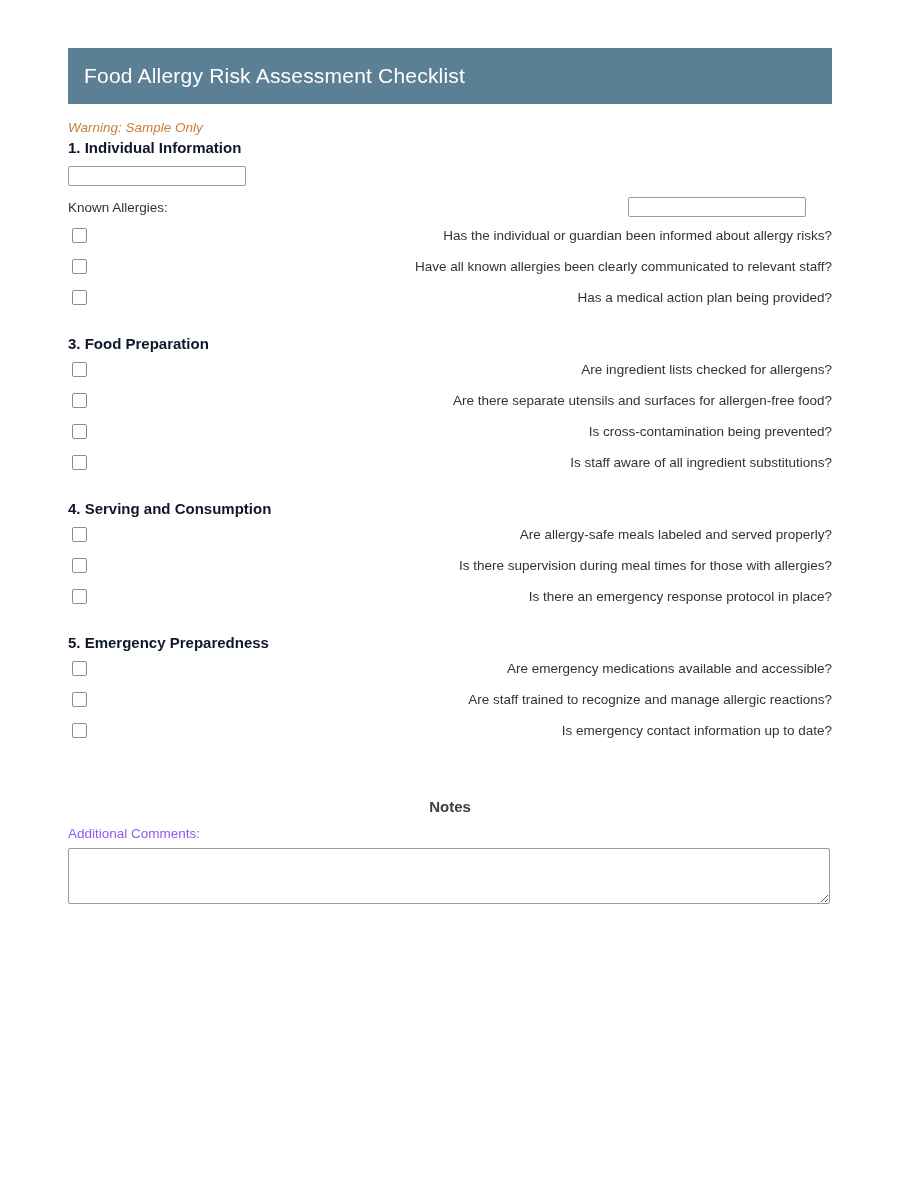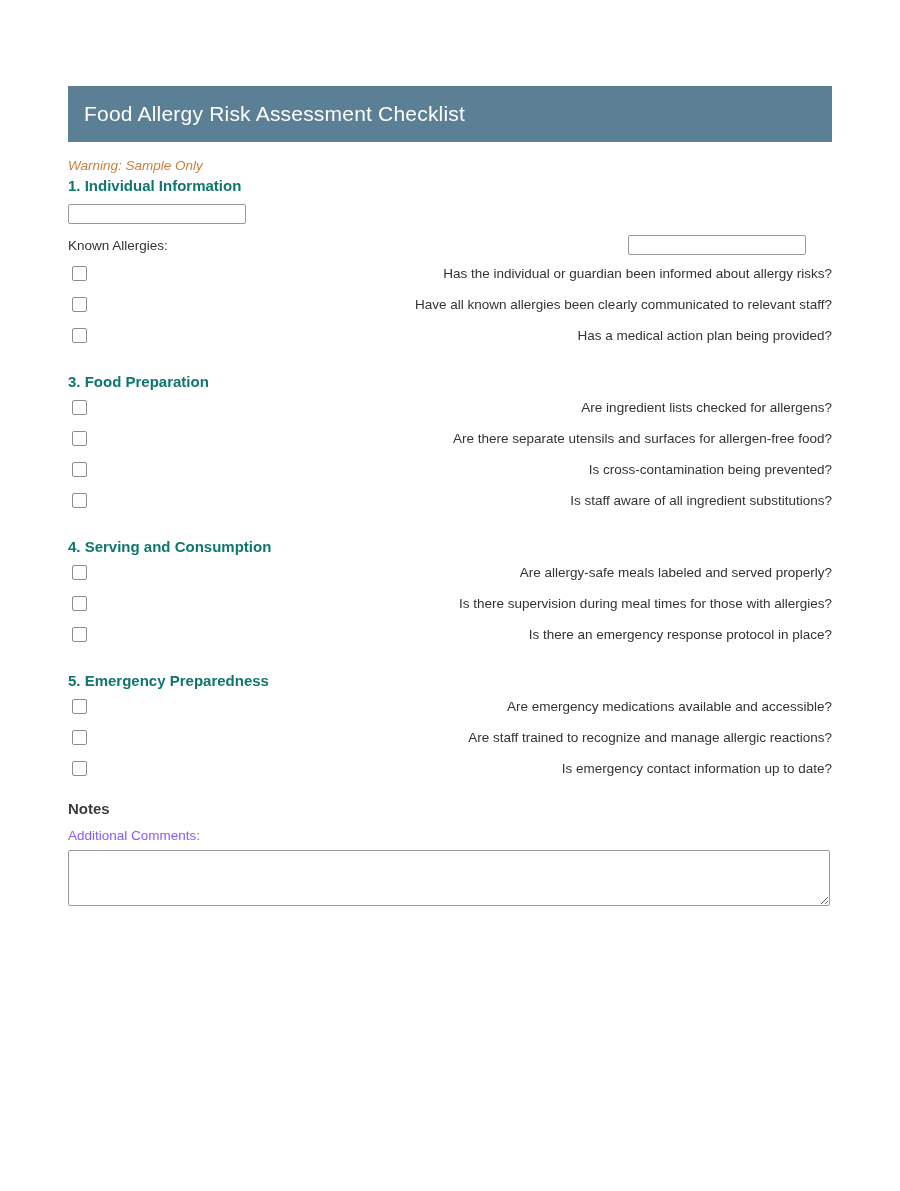--- a/index.html
+++ b/index.html
@@ -10,21 +10,21 @@
   body {
     width: 900px;
     min-height: 1191px;
     font-family: "Liberation Sans", sans-serif;
     color: #333333;
   }
   .page {
     width: 900px;
     min-height: 1191px;
     box-sizing: border-box;
-    padding: 86px 68px 0 68px;
+    padding: 48px 68px 0 68px;
     background: #ffffff;
   }
   .title-bar {
     background: #5b7f95;
     color: #ffffff;
     height: 56px;
     display: flex;
     align-items: center;
     padding-left: 16px;
     box-sizing: border-box;
@@ -36,21 +36,21 @@
   }
   .warning {
     margin-top: 16px;
     color: #c8803c;
     font-style: italic;
     font-size: 13.5px;
   }
   .section-head {
     font-size: 15px;
     font-weight: bold;
-    color: #0f766e;
+    color: #0f172a;
     margin-top: 4px;
     margin-bottom: 10px;
   }
   .section-head.spaced {
     margin-top: 30px;
   }
   .field-row {
     display: flex;
     align-items: center;
     margin-bottom: 11px;
@@ -89,22 +89,23 @@
     margin-right: 16px;
   }
   .check-label {
     font-size: 13.5px;
     color: #333333;
   }
   .notes-head {
     font-size: 15px;
     font-weight: bold;
     color: #3d3d3d;
-    margin-top: 24px;
+    margin-top: 60px;
     margin-bottom: 11px;
+    text-align: center;
   }
   .notes-label {
     font-size: 13.5px;
     color: #8b5cf6;
     margin-bottom: 7px;
   }
   .notes-area {
     width: 762px;
     height: 56px;
     border: 1px solid #9a9a9a;

